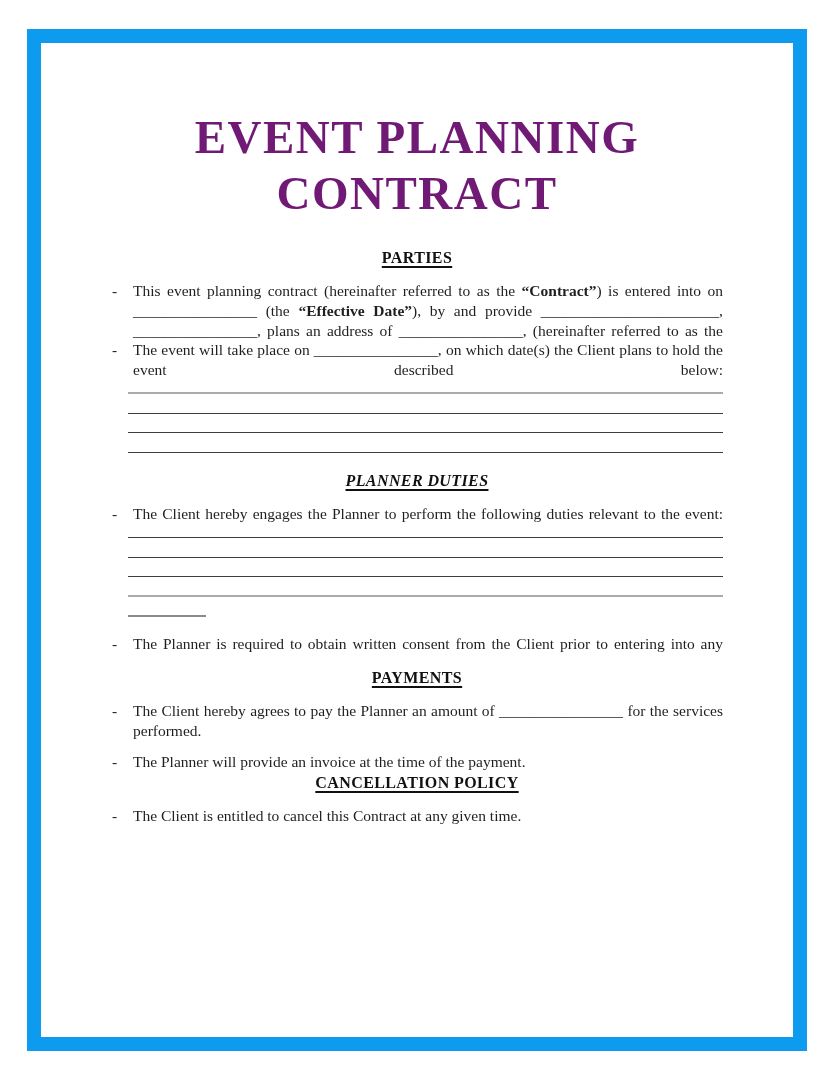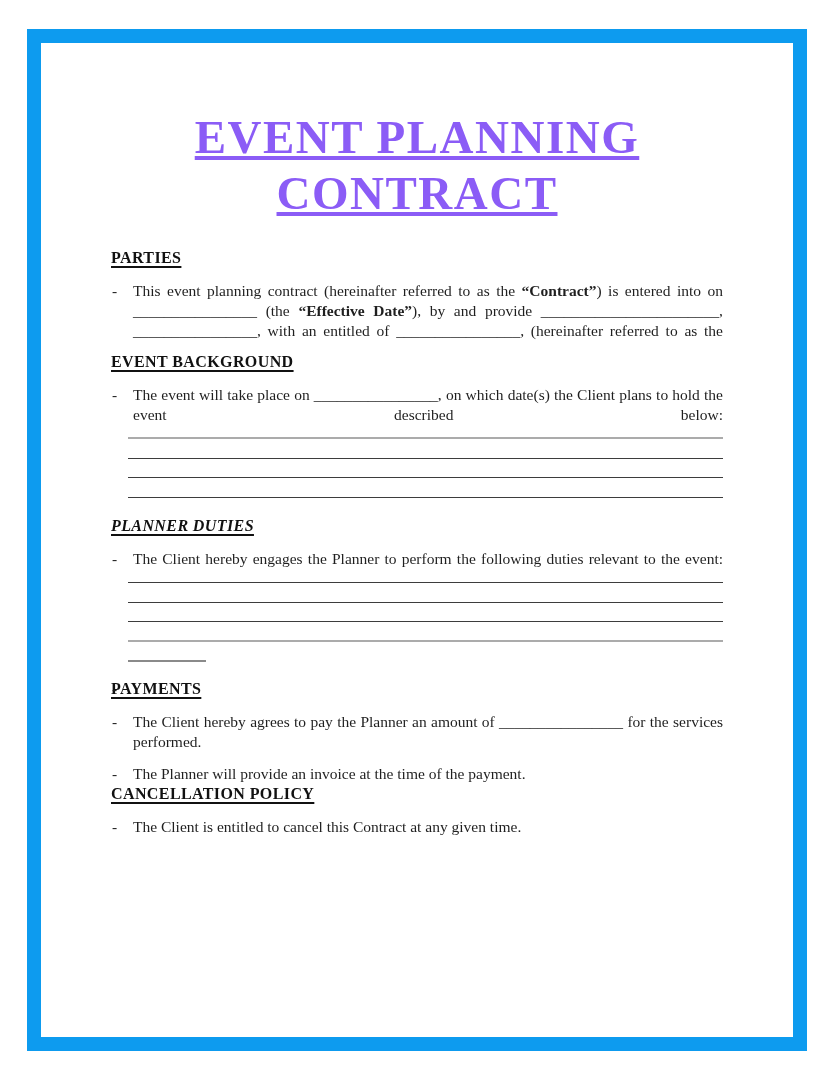--- a/index.html
+++ b/index.html
@@ -22,33 +22,33 @@
     position: absolute; left: 0; top: 0; right: 0; bottom: 0;
     padding: 0 70px;
   }
   .title {
     margin: 66px 0 0 0;
     font-size: 47px;
     line-height: 56px;
     font-weight: bold;
     letter-spacing: 1.5px;
     text-align: center;
-    color: #8b5cf6;
-    text-decoration: underline;
+    color: #701a75;
   }
   .heading {
     font-size: 16px;
     line-height: 20px;
     font-weight: bold;
     letter-spacing: 0.4px;
     color: #111111;
     text-decoration: underline;
     text-underline-offset: 3px;
     text-decoration-thickness: 1.5px;
     margin: 14px 0 13px 0;
+    text-align: center;
   }
   .sec-parties .heading { margin-top: 27px; }
   .sec-eb      .heading { margin-top: 12px; }
   .sec-pd      .heading { margin-top: 18px; font-style: italic; }
   .sec-pay     .heading { margin-top: 14px; }
   .sec-cp      .heading { margin-top: 1px; }
 
   .bullet { position: relative; padding-left: 22px; font-size: 15.5px; }
   .bullet .dash { position: absolute; left: 1px; top: 0; line-height: 19.8px; }
   .btext { }
@@ -73,27 +73,26 @@
 
       <h1 class="title"><span>EVENT PLANNING</span><br><span>CONTRACT</span></h1>
 
       <section class="sec sec-parties">
         <h2 class="heading">PARTIES</h2>
         <div class="bullet">
           <span class="dash">-</span>
           <div class="btext">
               <div class="tline jline"><span>This event planning contract (hereinafter referred to as the </span><span class="bold">“Contract”</span><span>) is entered into on</span></div>
               <div class="tline jline"><span>________________ (the </span><span class="bold">“Effective Date”</span><span>), by and provide _______________________,</span></div>
-              <div class="tline jline"><span>________________, with an entitled of ________________, (hereinafter referred to as the</span></div>
+              <div class="tline jline"><span>________________, plans an address of ________________, (hereinafter referred to as the</span></div>
             </div>
         </div>
       </section>
 
       <section class="sec sec-eb">
-        <h2 class="heading">EVENT BACKGROUND</h2>
         <div class="bullet">
           <span class="dash">-</span>
           <div class="btext">
               <div class="tline jline"><span>The event will take place on ________________, on which date(s) the Client plans to hold the</span></div>
               <div class="tline jline"><span>event described below:</span></div>
             </div>
         </div>
         <div class="write-lines">
             <div class="wline light"></div>
             <div class="wline"></div>
@@ -113,20 +112,21 @@
         <div class="write-lines">
             <div class="wline"></div>
             <div class="wline"></div>
             <div class="wline"></div>
             <div class="wline light"></div>
             <div class="wline short"></div>
           </div>
         <div class="bullet mt17">
           <span class="dash">-</span>
           <div class="btext">
+              <div class="tline jline"><span>The Planner is required to obtain written consent from the Client prior to entering into any</span></div>
             </div>
         </div>
       </section>
 
       <section class="sec sec-pay">
         <h2 class="heading">PAYMENTS</h2>
         <div class="bullet">
           <span class="dash">-</span>
           <div class="btext">
               <div class="tline jline"><span>The Client hereby agrees to pay the Planner an amount of ________________ for the services</span></div>

